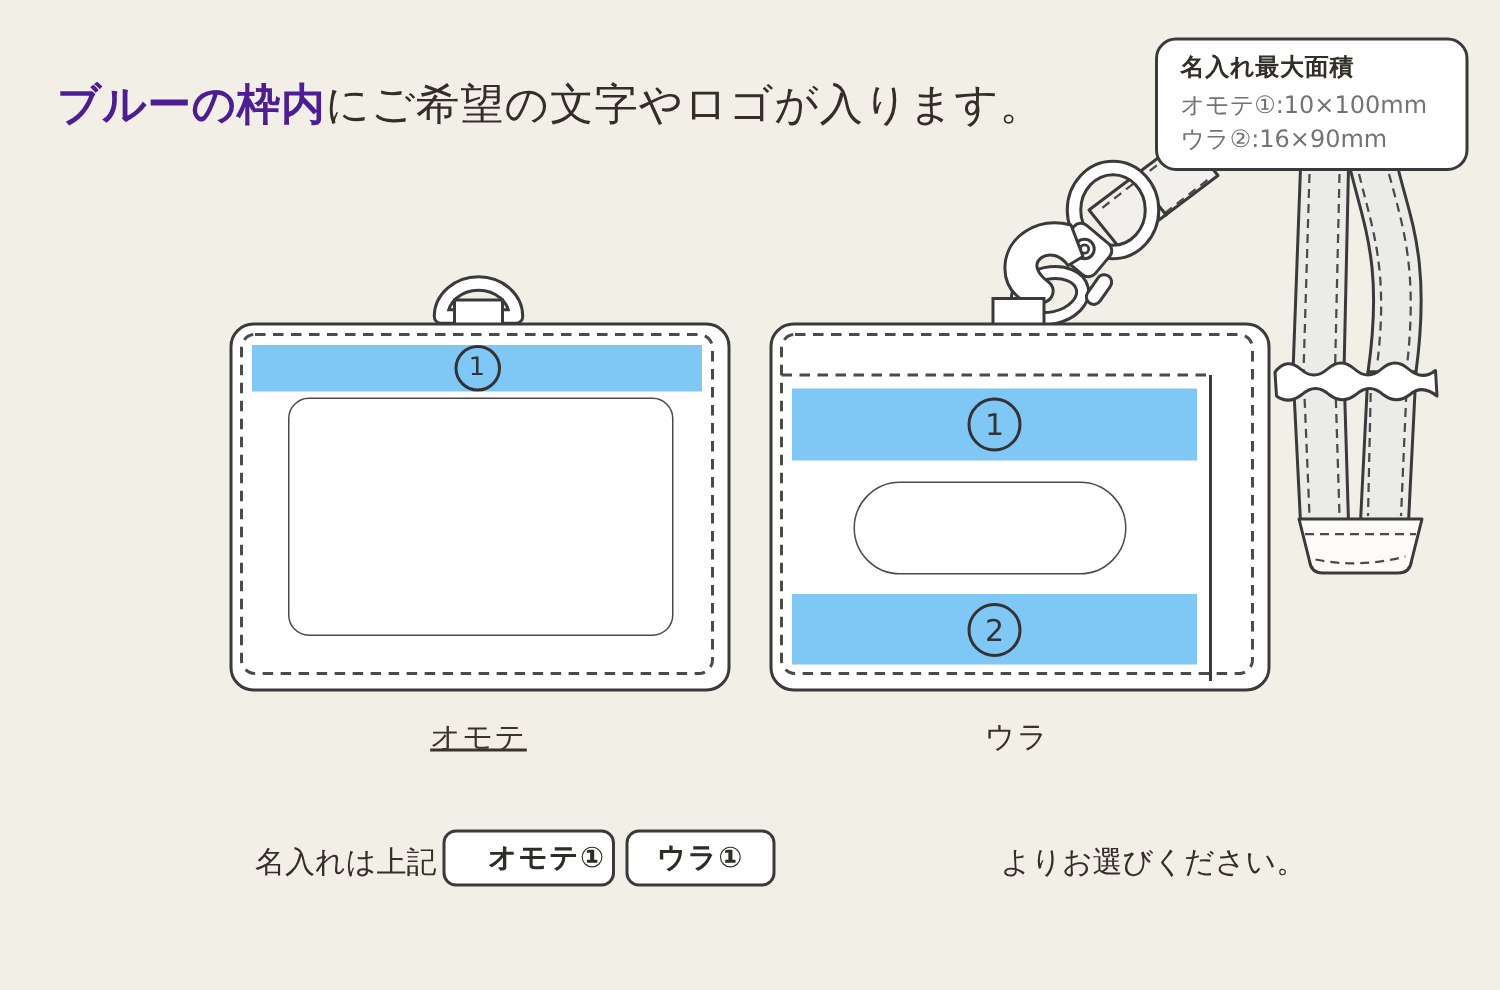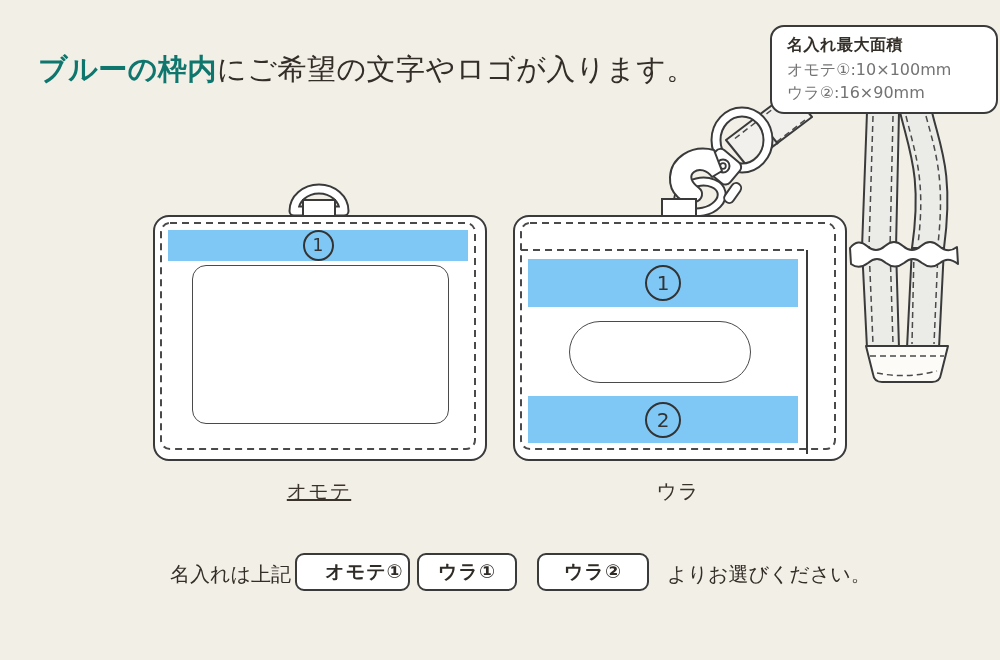--- a/index.html
+++ b/index.html
@@ -1,24 +1,24 @@
 <!DOCTYPE html>
 <html><head>
 <meta charset="utf-8">
 <style>
   html,body{margin:0;padding:0;}
   body{font-family:"DejaVu Sans","Liberation Sans",sans-serif;}
   #canvas{position:relative;width:1000px;height:660px;background:#f2efe7;overflow:hidden;}
 
   
   .heading{position:absolute;left:38px;top:50px;font-size:29px;color:#332e28;letter-spacing:.5px;white-space:nowrap;}
-  .heading .hl{color:#0f766e;font-weight:700;}
+  .heading .hl{color:#4c1d95;font-weight:700;}
 
   
-  .callout{position:absolute;left:770px;top:25px;width:228px;box-sizing:border-box;
+  .callout{position:absolute;left:770px;top:25px;width:209px;box-sizing:border-box;
            background:#fff;border:2px solid #3a3a3a;border-radius:14px;
            padding:8px 10px 7px 15px;z-index:5;}
   .callout .title{font-size:16px;font-weight:700;color:#332e28;margin-bottom:3px;letter-spacing:.5px;}
   .callout .line{font-size:16px;color:#737373;line-height:1.43;white-space:nowrap;}
 
   
   .card{position:absolute;background:#fff;border:2px solid #3a3a3a;border-radius:16px;z-index:2;}
   .card svg.stitch{position:absolute;left:0;top:0;}
   .band{position:absolute;background:#7fc8f5;display:flex;align-items:center;justify-content:center;}
   .numcircle{display:flex;align-items:center;justify-content:center;
@@ -137,16 +137,15 @@
 
   <div class="callout">
     <div class="title">名入れ最大面積</div>
     <div class="line">オモテ①:10×100mm</div>
     <div class="line">ウラ②:16×90mm</div>
   </div>
 
   <div class="footer-text" style="left:170px;top:561px;">名入れは上記</div>
   <div class="opt-btn" style="left:295px;width:115px;padding-left:24px;">オモテ①</div>
   <div class="opt-btn" style="left:417px;width:100px;">ウラ①</div>
-  <div class="opt-btn" style="left:537px;width:112px;">ウラ②</div>
   <div class="footer-text" style="left:667px;top:561px;">よりお選びください。</div>
 
 </div>
 
 </body></html>

